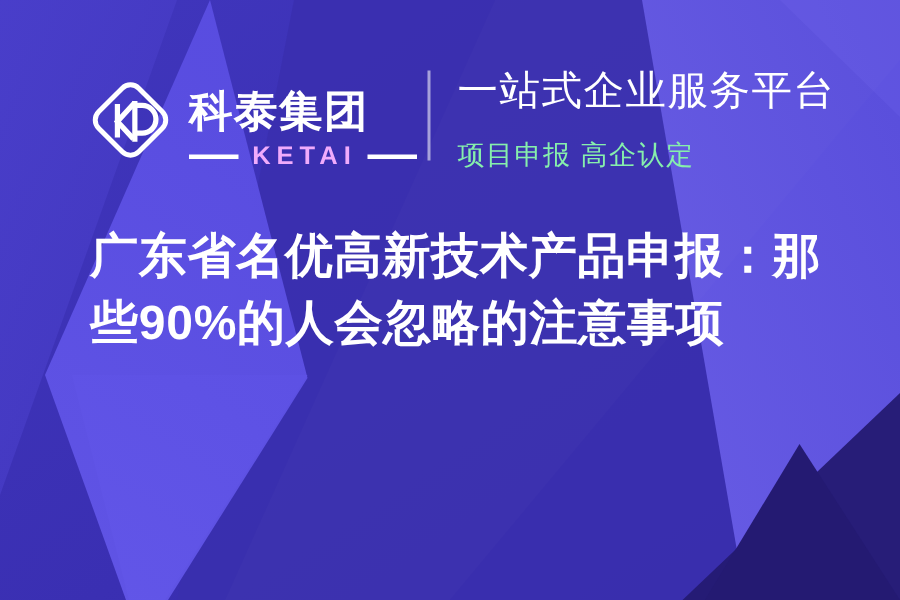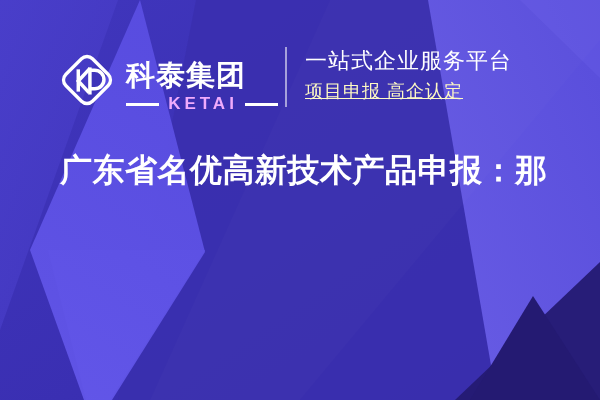--- a/index.html
+++ b/index.html
@@ -83,33 +83,32 @@
     background: rgba(255,255,255,0.55);
   }
   .slogan-block {
     position: absolute;
     left: 305px;
     top: 44px;
     width: 270px;
   }
   .slogan-main {
     color: #ffffff;
-    font-size: 22px;
+    font-size: 27px;
     line-height: 33px;
     letter-spacing: 1px;
     white-space: nowrap;
   }
   .slogan-sub {
-    color: #fef9c3;
+    color: #86efac;
     font-size: 18px;
     line-height: 25px;
     letter-spacing: 1px;
-    margin-top: 2px;
-    white-space: nowrap;
-    text-decoration: underline;
+    margin-top: 14px;
+    white-space: nowrap;
   }
   
   .headline {
     position: absolute;
     left: 60px;
     top: 148px;
     width: 490px;
   }
   .headline-line {
     color: #ffffff;
@@ -193,15 +192,16 @@
 
   <div class="divider"></div>
 
   <div class="slogan-block">
     <div class="slogan-main">一站式企业服务平台</div>
     <div class="slogan-sub">项目申报 高企认定</div>
   </div>
 
   <div class="headline">
     <div class="headline-line">广东省名优高新技术产品申报：那</div>
+    <div class="headline-line">些90%的人会忽略的注意事项</div>
   </div>
 
 </div>
 
 </body></html>

